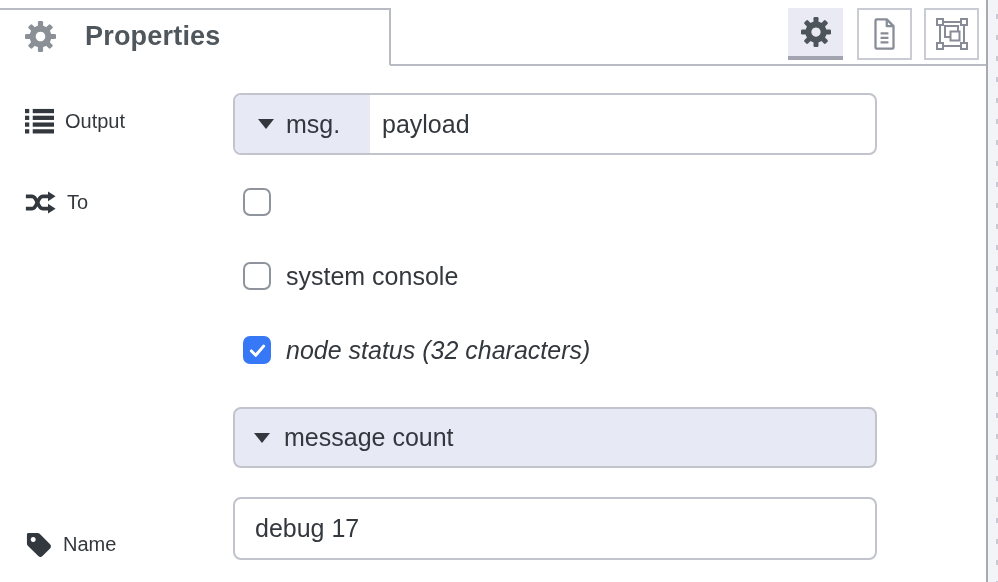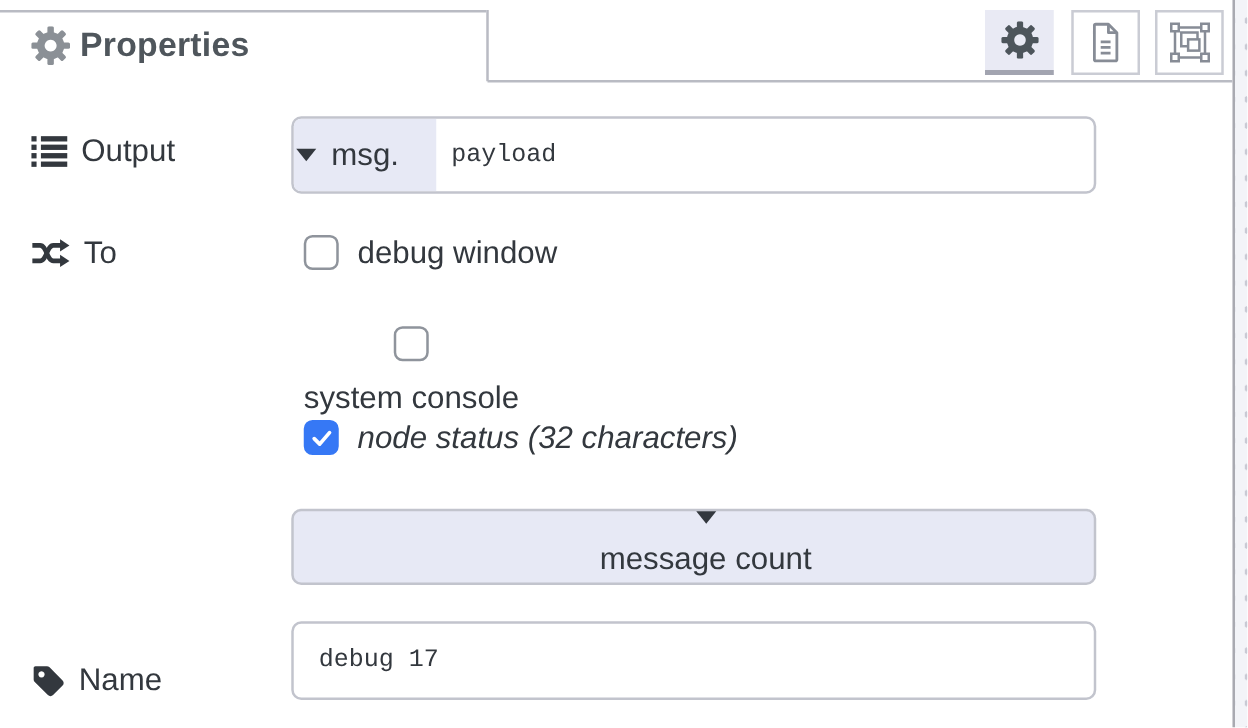--- a/index.html
+++ b/index.html
@@ -12,84 +12,84 @@
   .tab-top{position:absolute;left:0;top:8px;width:389px;height:0;border-top:2px solid #b9bbc3;}
   .tab-right{position:absolute;left:389px;top:8px;height:57px;width:0;border-left:2px solid #b9bbc3;}
   .header-bottom{position:absolute;left:390px;top:64px;width:596px;height:0;border-top:2px solid #b9bbc3;}
   .panel-edge{
     position:absolute;right:0;top:0;width:10px;height:582px;
     border-left:2px solid #a9aab1;background:#f3f4f8;
     background-image:radial-gradient(#c9cad4 1.2px, rgba(0,0,0,0) 1.3px);
     background-size:10px 21px;background-position:4px 6px;
   }
   .tab-label{
-    position:absolute;left:25px;top:21px;display:flex;align-items:flex-start;gap:8px;
+    position:absolute;left:25px;top:21px;display:flex;align-items:flex-start;gap:29px;
   }
   .tab-label .gear-svg{width:31px;height:31px;color:#8b9096;}
   .tab-label span{font-size:27px;font-weight:bold;color:#4f565c;letter-spacing:.2px;}
 
   .tb-btn{
     position:absolute;top:8px;width:55px;height:52px;box-sizing:border-box;
     display:flex;align-items:center;justify-content:center;cursor:pointer;background:#fff;
   }
   .tb-btn.active{left:788px;background:#e9eaf4;border:none;border-bottom:4px solid #a2a4b0;}
   .tb-btn.plain{border:2px solid #caccd4;}
   #btn-description{left:857px;}
   #btn-appearance{left:924px;}
   .tb-btn .gear-svg{width:30px;height:30px;color:#4d555b;}
   .tb-btn .doc-svg{width:27px;height:34px;color:#878c96;}
   .tb-btn .app-svg{width:36px;height:36px;color:#878c96;}
 
   
   .field-label{
     position:absolute;left:25px;height:34px;display:flex;align-items:center;gap:11px;
-    font-size:25px;color:#33383e;
+    font-size:20px;color:#33383e;
   }
   .field-label svg{color:#33383e;flex:none;}
   #label-output{top:104px;}
   #label-to{top:185px;align-items:center;}
   #label-name{top:527px;align-items:center;}
 
   .typed-input{
     position:absolute;left:233px;top:93px;width:644px;height:62px;box-sizing:border-box;
     border:2px solid #c2c4cd;border-radius:8px;background:#fff;
     display:flex;align-items:stretch;overflow:hidden;
   }
   .ti-prefix{
     width:112px;flex:none;background:#e7e9f5;display:flex;align-items:center;
-    padding-left:2px;gap:12px;font-size:25px;cursor:pointer;
+    padding-left:23px;gap:12px;font-size:25px;cursor:pointer;
   }
   .caret{width:0;height:0;border-left:8px solid transparent;border-right:8px solid transparent;border-top:10px solid #33383e;}
   .ti-value{flex:1;display:flex;align-items:center;}
   .ti-value input, .name-box input{
-    border:none;outline:none;background:transparent;font-family:Liberation Mono, monospace;
-    font-size:20px;color:#33383e;width:100%;padding:0;
+    border:none;outline:none;background:transparent;font-family:Liberation Sans, sans-serif;
+    font-size:25px;color:#33383e;width:100%;padding:0;
   }
   .ti-value input{padding-left:12px;}
 
   .checkbox-row{
     position:absolute;left:243px;height:30px;display:flex;align-items:center;gap:15px;
     font-size:25px;cursor:pointer;
   }
   #cb-row-0{top:187px;}
-  #cb-row-1{top:261px;flex-direction:column;}
+  #cb-row-1{top:261px;}
   #cb-row-2{top:335px;font-style:italic;}
   .checkbox{
     width:28px;height:28px;box-sizing:border-box;flex:none;
     border:2px solid #8f949c;border-radius:7px;background:#fff;
     display:flex;align-items:center;justify-content:center;
   }
   .checkbox svg{display:none;width:21px;height:21px;}
   .checkbox.checked{background:#3678f5;border-color:#3678f5;}
   .checkbox.checked svg{display:block;}
 
   .dropdown{
     position:absolute;left:233px;top:407px;width:644px;height:61px;box-sizing:border-box;
     border:2px solid #c2c4cd;border-radius:8px;background:#e7e9f5;
-    display:flex;align-items:center;padding-left:19px;gap:14px;font-size:25px;cursor:pointer;flex-direction:column;
+    display:flex;align-items:center;padding-left:19px;gap:14px;font-size:25px;cursor:pointer;
   }
 
   .name-box{
     position:absolute;left:233px;top:497px;width:644px;height:63px;box-sizing:border-box;
     border:2px solid #c2c4cd;border-radius:8px;background:#fff;
     display:flex;align-items:center;padding-left:20px;padding-right:13px;
   }
 </style>
 </head>
 <body>
@@ -183,21 +183,20 @@
     <polygon points="26,15.5 34.5,21 26,26.5" fill="currentColor"></polygon>
     <polygon points="26,1.5 34.5,7 26,12.5" fill="currentColor"></polygon>
   </svg>
   <span>To</span>
 </div>
 
 <div class="checkbox-row" id="cb-row-0">
   <span class="checkbox">
     
   </span>
-  <span>debug window</span>
 </div>
 
 <div class="checkbox-row" id="cb-row-1">
   <span class="checkbox">
     
   </span>
   <span>system console</span>
 </div>
 
 <div class="checkbox-row" id="cb-row-2">

